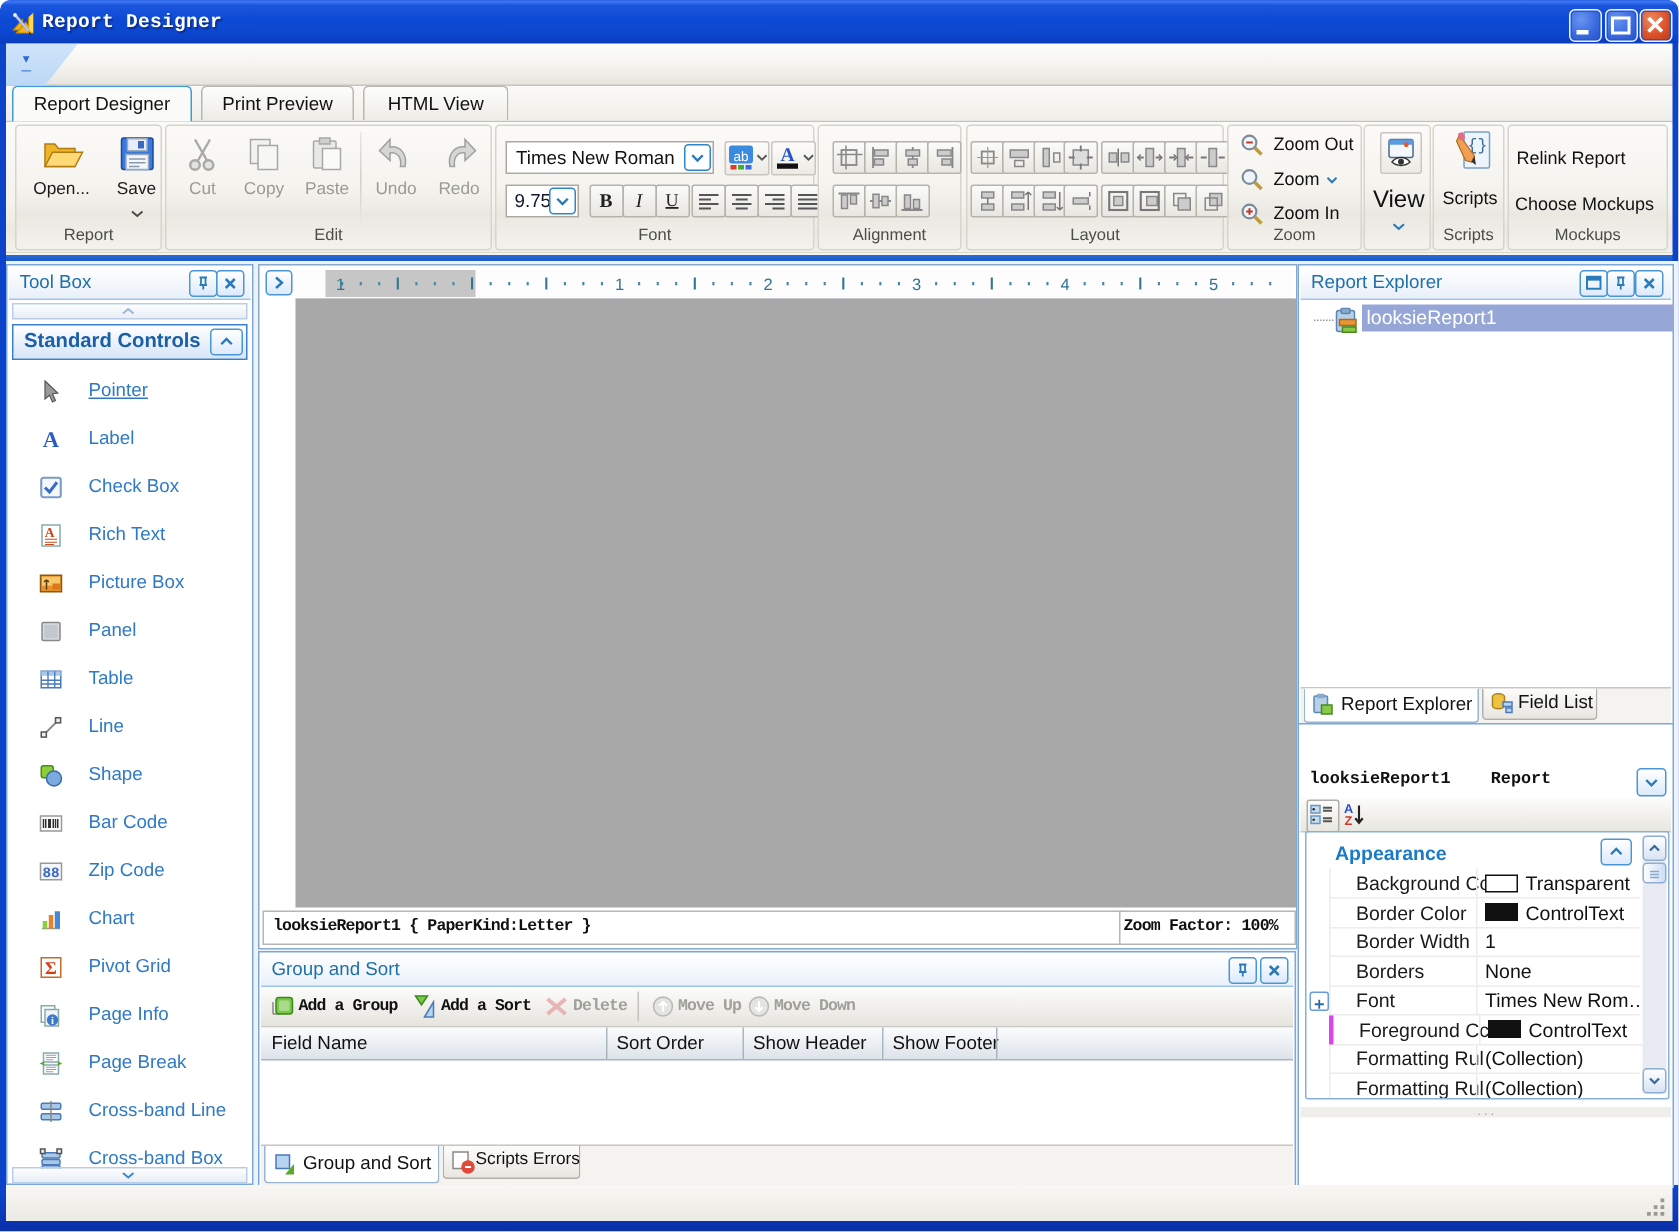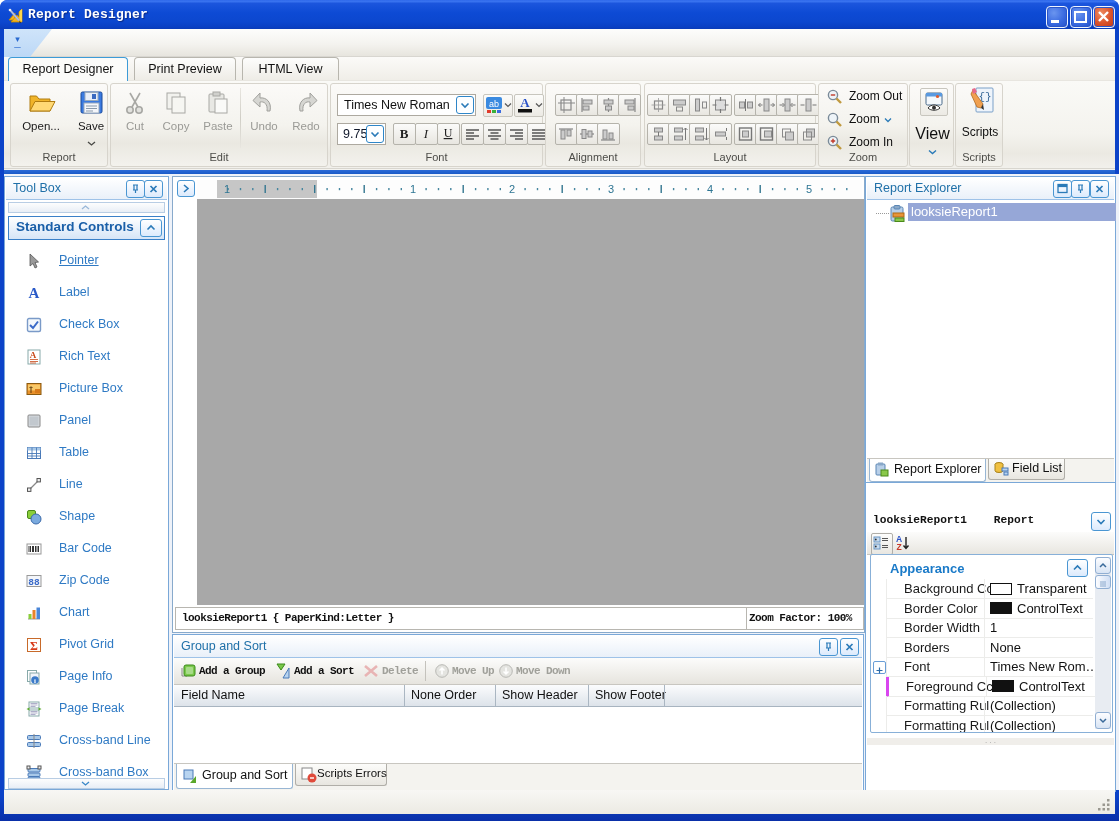--- a/index.html
+++ b/index.html
@@ -384,20 +384,25 @@
           <text x="18" y="14" font-size="11" fill="#3a6a9a" text-anchor="middle" font-family="Liberation Mono">{}</text>
           <path d="M6 4 L16 18 L14 22 L10 21 L4 8 Z" fill="#f0a050" stroke="#b06a20" stroke-width="0.8"></path>
           <path d="M5 3 L8 2 L10 6 L6 8 Z" fill="#e86a8a"></path>
           <path d="M14 22 L16 18 L17 24 Z" fill="#333"></path>
         </svg>
       </div>
       <div class="abs" style="left:0;top:41px;width:48px;text-align:center;font-size:12px;color:#111;">Scripts</div>
       <div class="glabel">Scripts</div>
     </div>
 
+    <div class="rgroup" style="left:1001px;width:105px;">
+      <div class="abs" style="left:5px;top:14px;font-size:12px;color:#111;">Relink Report</div>
+      <div class="abs" style="left:4px;top:45px;font-size:12px;color:#111;">Choose Mockups</div>
+      <div class="glabel">Mockups</div>
+    </div>
   </div>
   <div id="ribline" class="abs" style="left:4px;top:168px;width:1111px;height:6px;background:linear-gradient(180deg,#d8d6cf 0 1px,#f4f3ef 1px 2px,#2a6ad8 2px,#1a5ac8 100%);"></div>
   <div id="main">
 
     <div class="panel" style="left:0px;top:2px;width:163px;height:612px;">
       <div class="pcap">Tool Box
         <span class="capbtn" style="right:22px;">
             <svg width="17" height="16">
               <path d="M6 4 h5 M7 4 v5 M10 4 v5 M6 9 h5 M8.5 9 v3" stroke="#2a7ab8" stroke-width="1.2" fill="none"></path>
             </svg>
@@ -634,21 +639,21 @@
         <span class="abs mono" style="left:278px;top:7px;font-size:11px;letter-spacing:-0.6px;font-weight:bold;color:#a0a09a;">Move Up</span>
         <svg class="abs" style="left:324px;top:5px;" width="16" height="16">
             <circle cx="8" cy="8" r="6.3" fill="#e4e4e0" stroke="#b8b8b4"></circle>
             <path d="M8 4.5 V10.5 M5.5 8.5 L8 11 L10.5 8.5" stroke="#fff" stroke-width="1.5" fill="none"></path>
           </svg>
         <span class="abs mono" style="left:342px;top:7px;font-size:11px;letter-spacing:-0.6px;font-weight:bold;color:#a0a09a;">Move Down</span>
       </div>
       <div class="abs" style="left:1px;top:50px;width:688px;height:21px;background:linear-gradient(180deg,#fbfcfd,#dde3ea);border-bottom:1px solid #a8b4c0;">
         <span class="abs" style="left:7px;top:3px;font-size:12.5px;color:#111;">Field Name</span>
         <div class="abs" style="left:230px;top:0;width:1px;height:21px;background:#aab6c2;"></div>
-        <span class="abs" style="left:237px;top:3px;font-size:12.5px;color:#111;">None Order</span>
+        <span class="abs" style="left:237px;top:3px;font-size:12.5px;color:#111;">Sort Order</span>
         <div class="abs" style="left:321px;top:0;width:1px;height:21px;background:#aab6c2;"></div>
         <span class="abs" style="left:328px;top:3px;font-size:12.5px;color:#111;">Show Header</span>
         <div class="abs" style="left:414px;top:0;width:1px;height:21px;background:#aab6c2;"></div>
         <span class="abs" style="left:421px;top:3px;font-size:12.5px;color:#111;">Show Footer</span>
         <div class="abs" style="left:490px;top:0;width:1px;height:21px;background:#aab6c2;"></div>
       </div>
       <div class="abs" style="left:1px;top:128px;width:688px;height:27px;background:#f4f3ef;border-top:1px solid #c8c6c0;">
         <div class="abs" style="left:2px;top:0px;width:115px;height:24px;background:#fff;border:1px solid #98b6d4;border-top:none;border-radius:0 0 3px 3px;z-index:2;">
           <svg class="abs" style="left:5px;top:4px;" width="16" height="16" viewBox="0 0 16 16">
               <rect x="2" y="2" width="9" height="9" fill="#b8d4f0" stroke="#4a7ab8"></rect>

